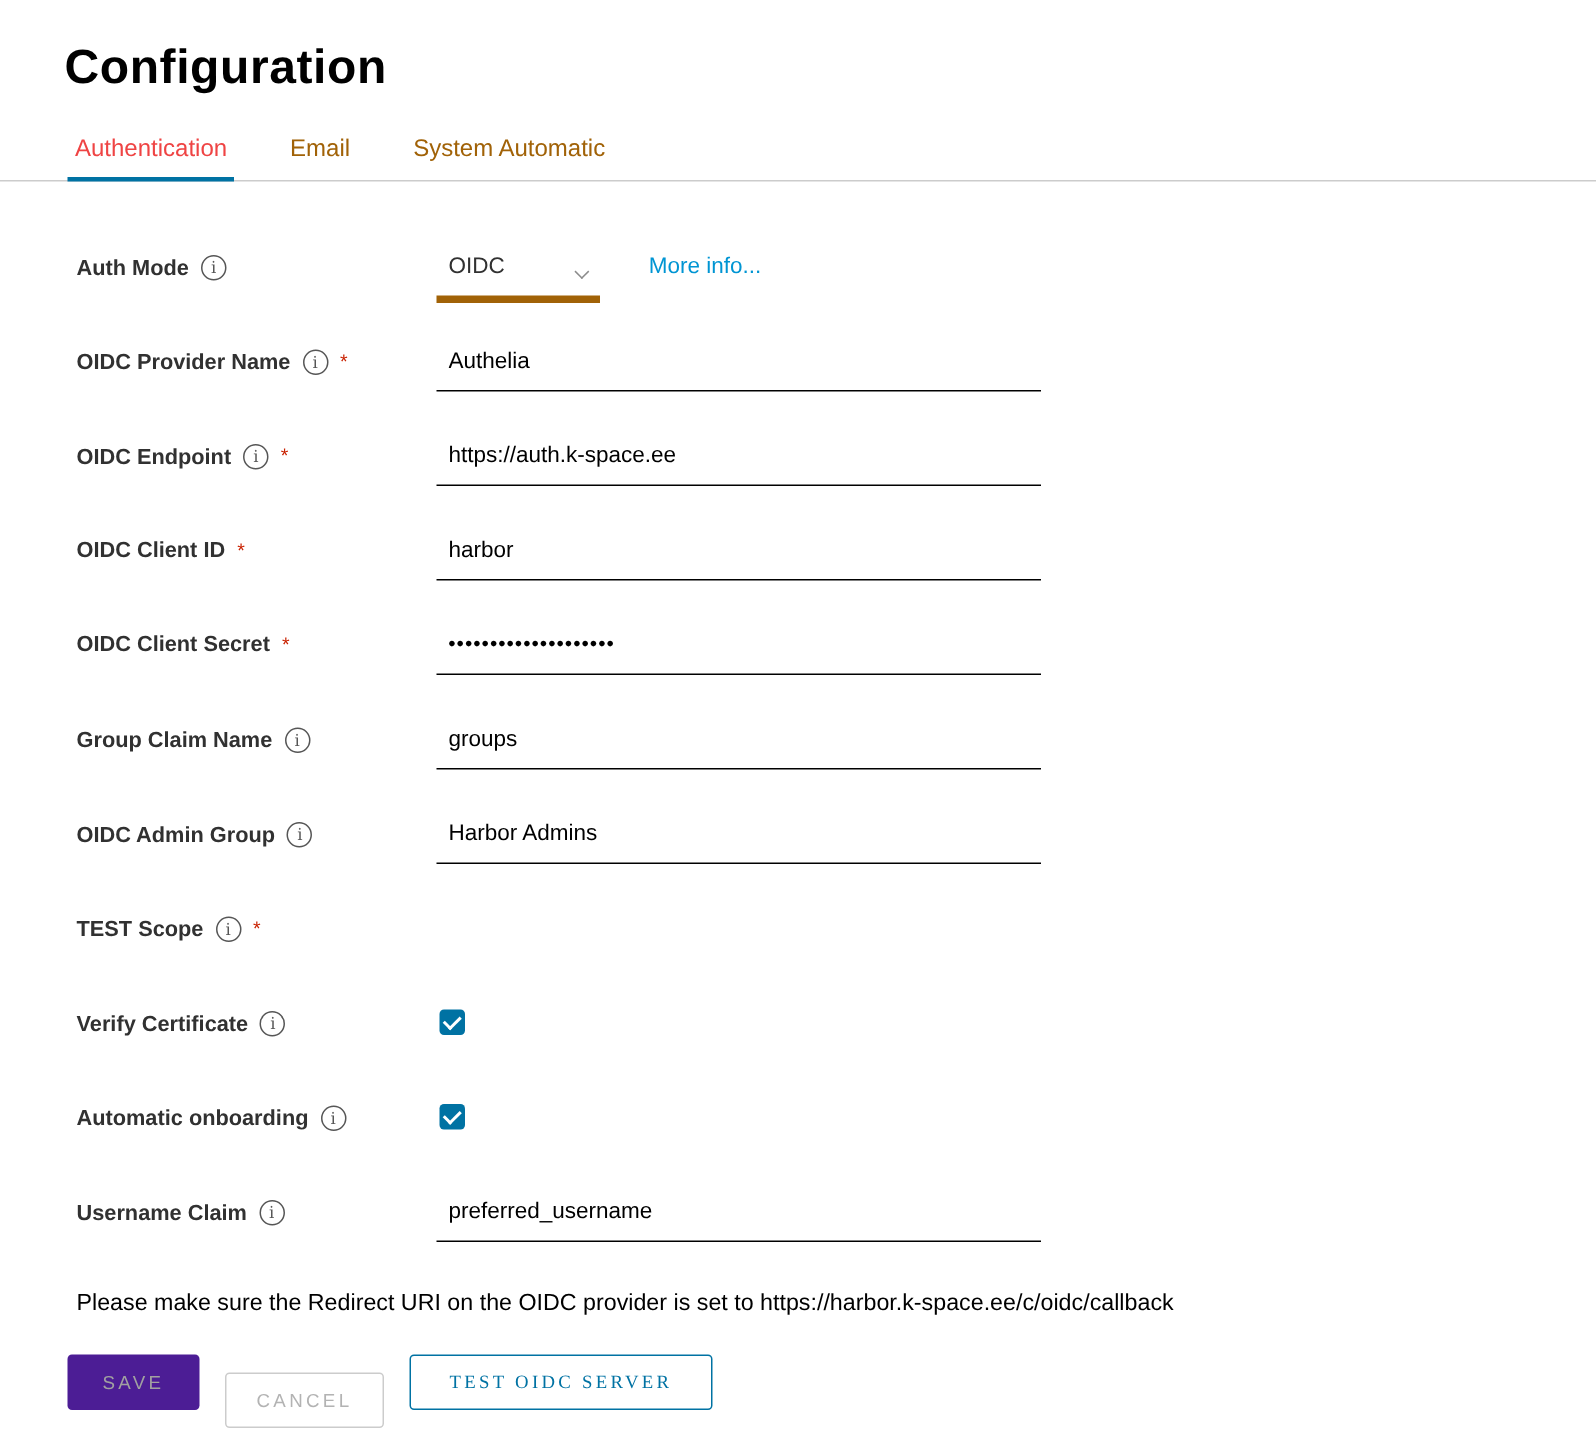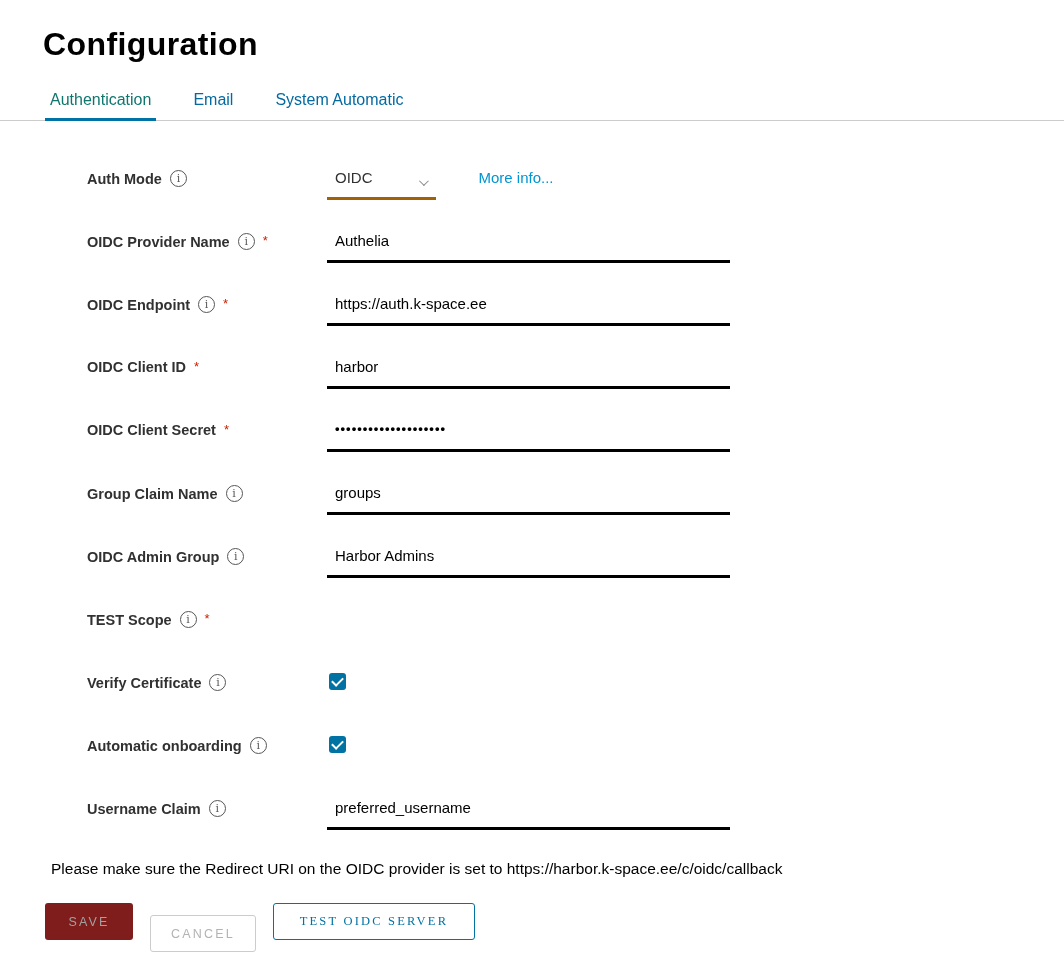--- a/index.html
+++ b/index.html
@@ -25,26 +25,26 @@
   
   .tabs {
     display:flex;
     padding-left:45px;
     border-bottom:1px solid #cccccc;
   }
   .tab {
     padding:8px 5px 11px 5px;
     margin-right:32px;
     font-size:16px;
-    color:#0369a1;
+    color:#a16207;
     cursor:pointer;
     position:relative;
   }
   .tab.active {
-    color:#0f766e;
+    color:#ef4444;
   }
   .tab.active::after {
     content:"";
     position:absolute;
     left:0; right:0; bottom:-1px;
     height:3px;
     background:#0072a3;
   }
 
   
@@ -58,21 +58,20 @@
   .row-label {
     width:240px;
     flex:0 0 240px;
     display:flex;
     align-items:center;
     gap:8px;
     padding-top:3px;
     font-size:14.5px;
     font-weight:bold;
     color:#313131;
-    margin-left:36px;
   }
   .info-icon {
     display:inline-flex;
     align-items:center;
     justify-content:center;
     width:17px; height:17px;
     border:1px solid #565656;
     border-radius:50%;
     font-family:"DejaVu Serif", serif;
     font-size:11px;
@@ -84,51 +83,51 @@
     color:#c92100;
     font-size:13px;
     font-weight:normal;
     position:relative;
     top:-1px;
   }
   .row-control { flex:1; }
   .text-input {
     width:403px;
     border:none;
-    border-bottom:3px solid #000000;
+    border-bottom:1px solid #000000;
     background:transparent;
     padding:2px 8px 11px 8px;
     font-family:"Liberation Sans", sans-serif;
     font-size:15px;
     color:#000000;
     outline:none;
   }
   .password-input { letter-spacing:1px; font-weight:bold; font-size:13px; padding-bottom:13px; }
 
   
   .select-wrap {
     display:inline-flex;
     align-items:flex-end;
     justify-content:space-between;
     width:109px;
-    border-bottom:3px solid #a16207;
+    border-bottom:5px solid #a16207;
     padding:2px 8px 11px 8px;
     cursor:pointer;
   }
   .select-value { font-size:15px; color:#313131; }
   .chevron-down {
     display:inline-block;
     width:7px; height:7px;
     border-right:1.5px solid #8c8c8c;
     border-bottom:1.5px solid #8c8c8c;
     transform:rotate(45deg) translateY(-2px);
     margin-right:2px;
   }
   .inline-link {
-    margin-left:38px;
+    margin-left:28px;
     font-size:15px;
     color:#0095d3;
     text-decoration:none;
     cursor:pointer;
   }
 
   
   .checkbox {
     position:relative;
     display:inline-block;
@@ -165,21 +164,21 @@
     height:37px;
     border-radius:3px;
     font-family:"Liberation Sans", sans-serif;
     font-size:12.5px;
     letter-spacing:2.2px;
     padding:0 20px;
     cursor:pointer;
     background:#ffffff;
   }
   .btn-save {
-    background:#7f1d1d;
+    background:#4c1d95;
     border:none;
     color:#a1a1a1;
     min-width:88px;
     cursor:default;
   }
   .btn-cancel {
     border:1px solid #cccccc;
     color:#b3b3b3;
     min-width:103px;
     cursor:default;

